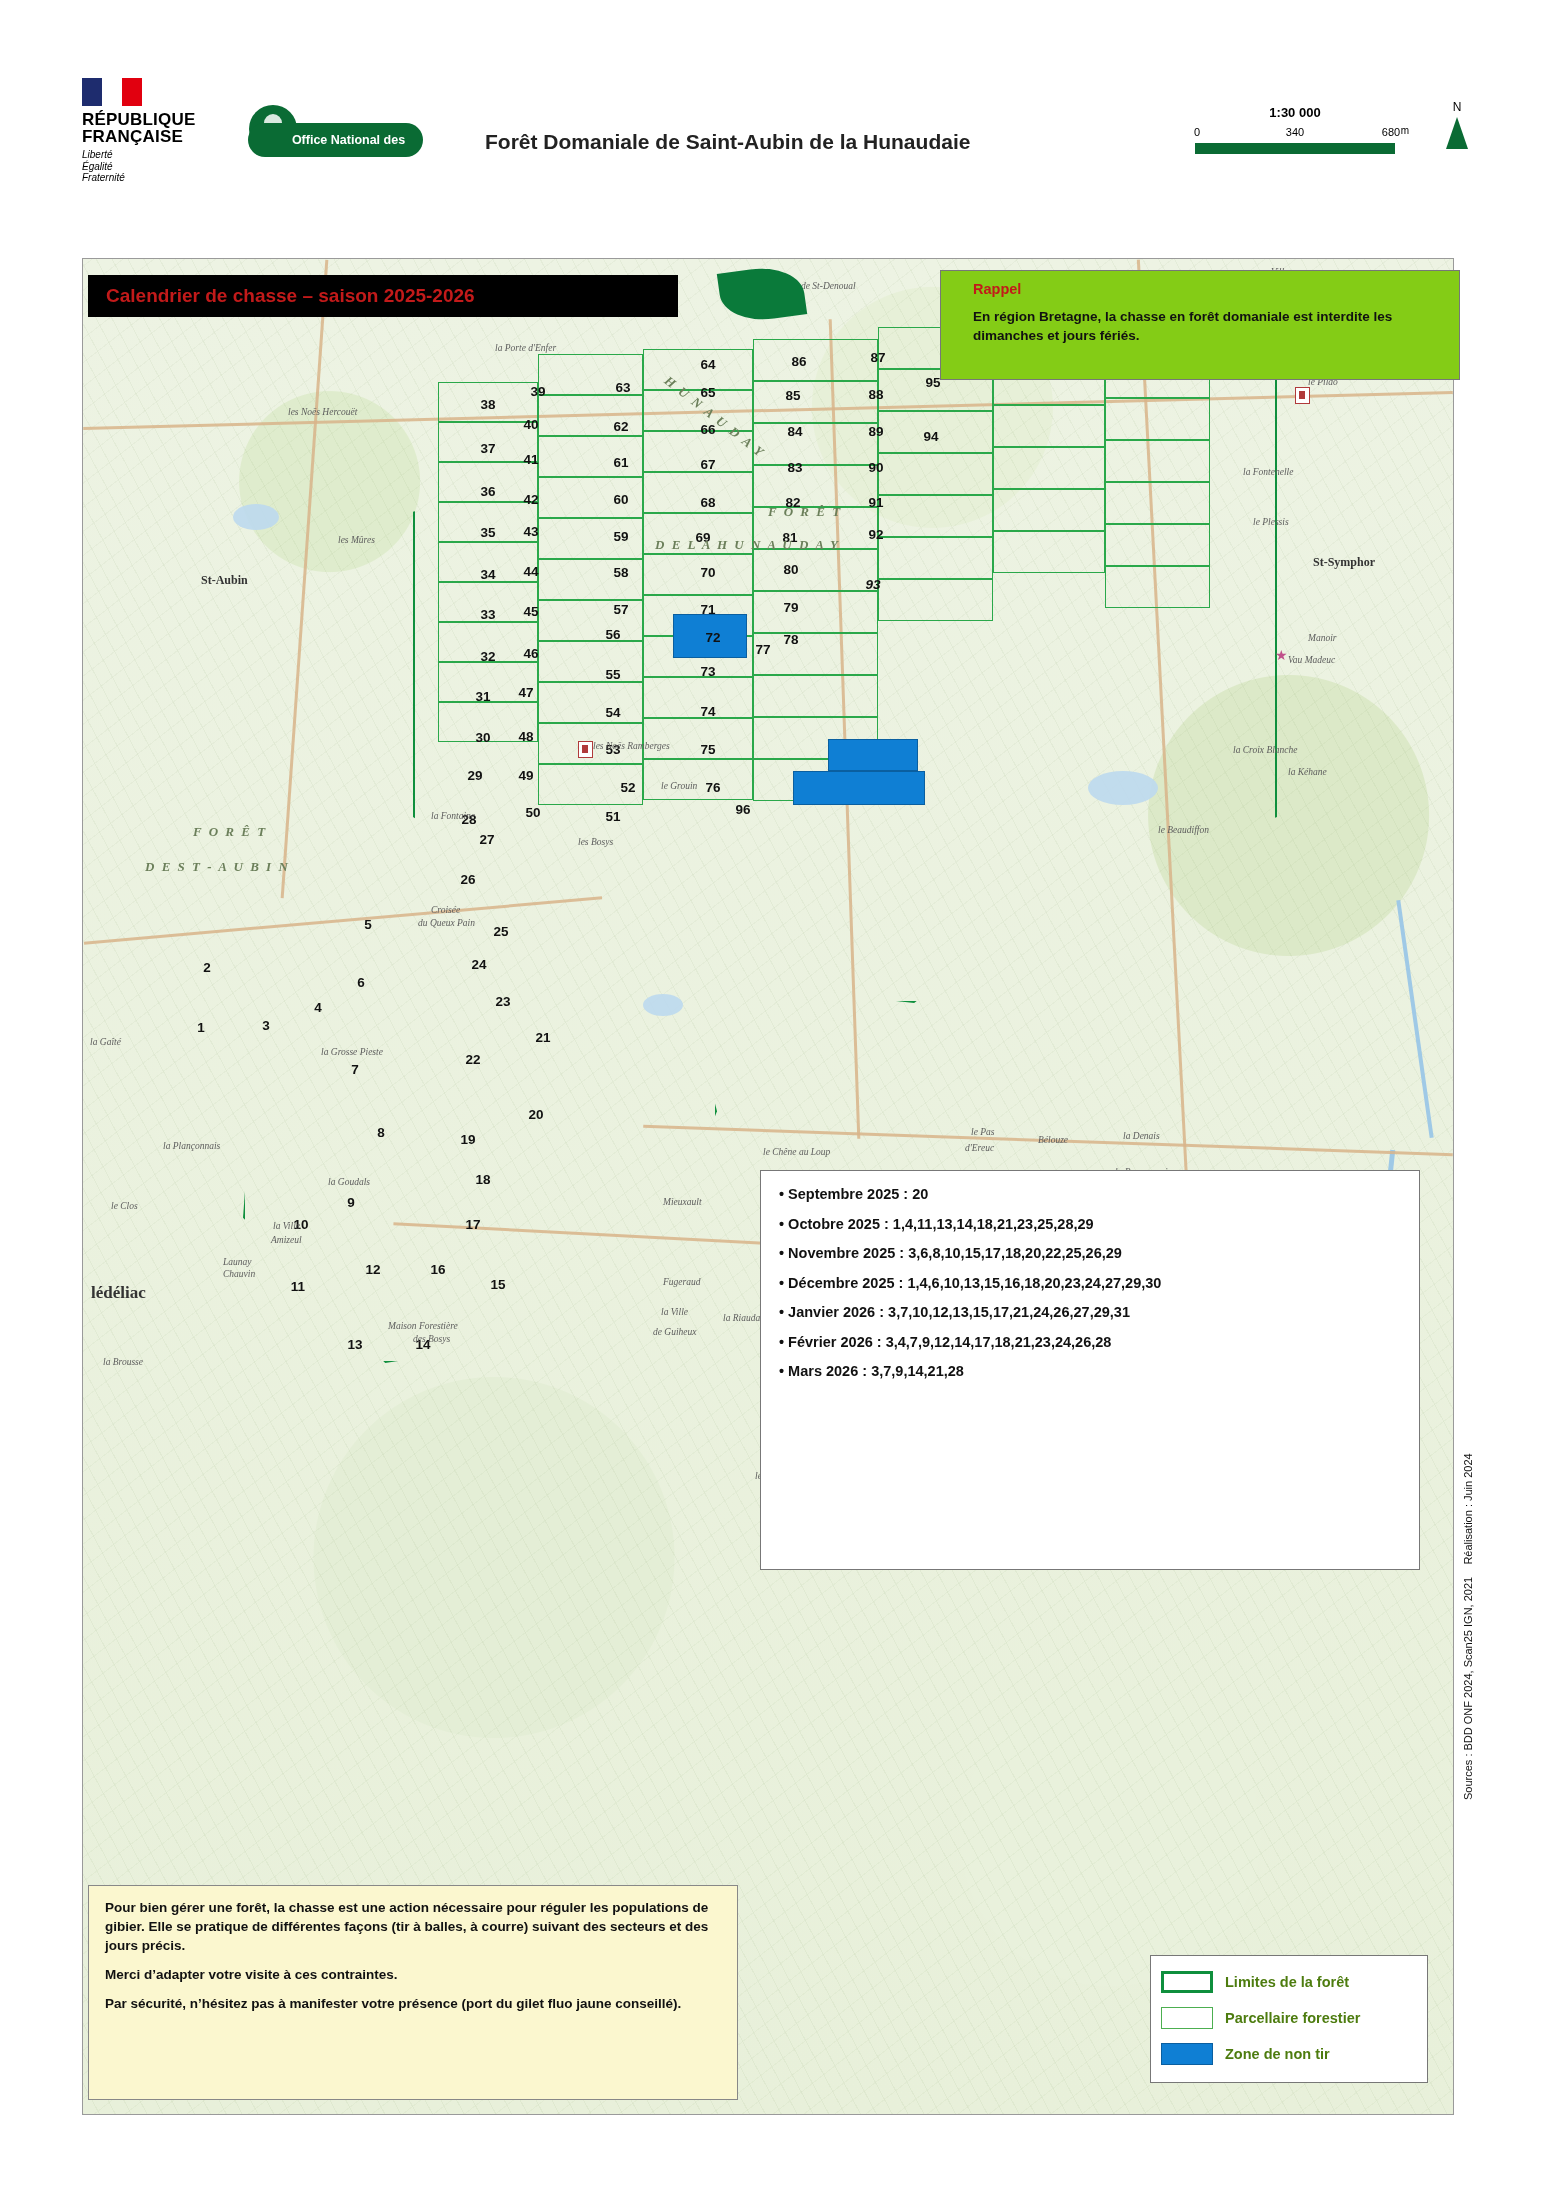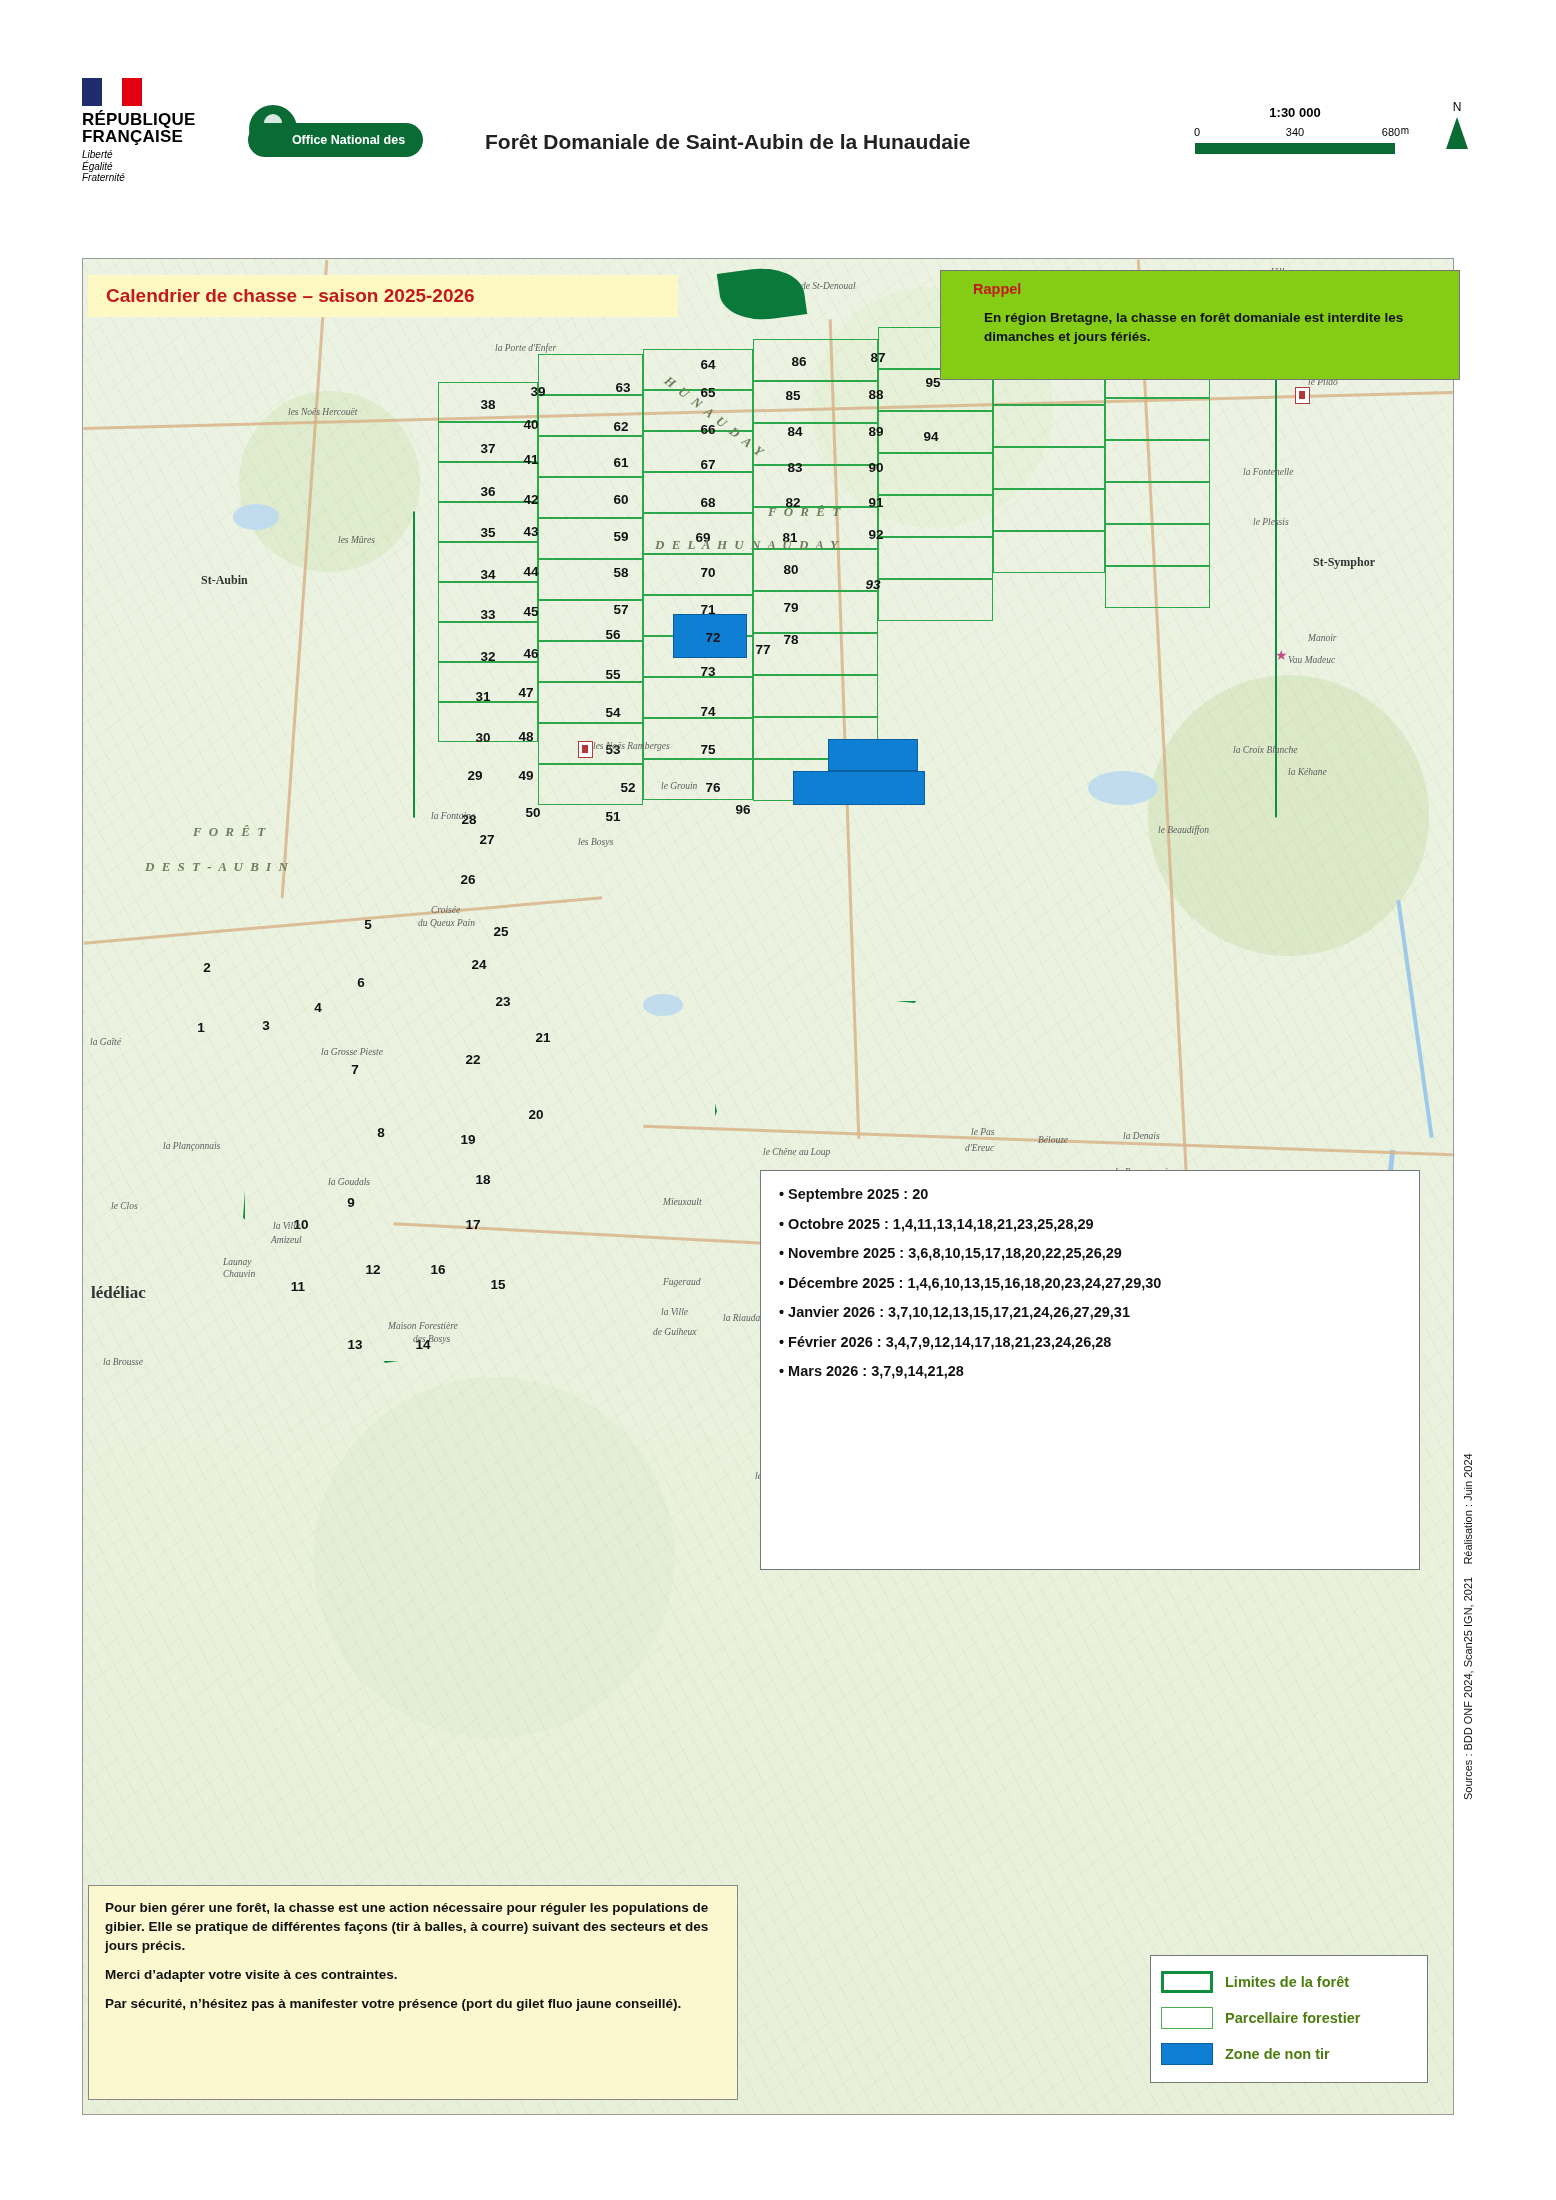--- a/index.html
+++ b/index.html
@@ -59,31 +59,31 @@
   .maptext.town{font-size:12px;font-style:normal;color:#333;font-weight:bold;}
 
   
   .forest-outline{position:absolute;border:2.5px solid #0f8f3d;}
   .parcelgrid{position:absolute;}
   .cell{position:absolute;border:1.4px solid #2aa84a;box-sizing:border-box;}
   .pnum{position:absolute;font-size:13.5px;font-weight:bold;color:#111;transform:translate(-50%,-50%);font-family:"Liberation Sans",sans-serif;}
   .nontir{position:absolute;background:#0f7fd4;border:1.4px solid #0a5fa0;}
 
   
-  .banner{position:absolute;left:88px;top:275px;width:590px;height:42px;background:#fef9c3;
+  .banner{position:absolute;left:88px;top:275px;width:590px;height:42px;background:#000000;
       display:flex;align-items:center;padding-left:18px;box-sizing:border-box;}
   .banner span{color:#c21a1a;font-weight:bold;font-size:19px;}
   .leaf{position:absolute;left:720px;top:268px;width:84px;height:52px;background:#0a7a3a;
       border-radius:0 60% 0 60%;transform:rotate(-8deg);}
 
   
   .rappel{position:absolute;left:940px;top:270px;width:520px;height:110px;background:#84cc16;border:1px solid #777;
       padding:10px 32px;box-sizing:border-box;}
   .rappel h4{margin:0 0 10px 0;color:#c21a1a;font-size:14.5px;}
-  .rappel p{margin:11px;font-size:13.5px;font-weight:bold;color:#111;line-height:19px;}
+  .rappel p{margin:0;font-size:13.5px;font-weight:bold;color:#111;line-height:19px;}
 
   
   .jours{position:absolute;left:760px;top:1170px;width:660px;height:400px;background:#fff;border:1px solid #777;
       padding:14px 18px;box-sizing:border-box;}
   .jours h3{margin:0 0 12px 0;color:#0a7a3a;font-size:20px;text-decoration:underline;}
   .jours ul{margin:0;padding:0;list-style:none;}
   .jours li{font-size:14.5px;font-weight:bold;color:#111;margin-bottom:11.5px;line-height:18px;}
   .jours li:before{content:"• ";}
 
   

